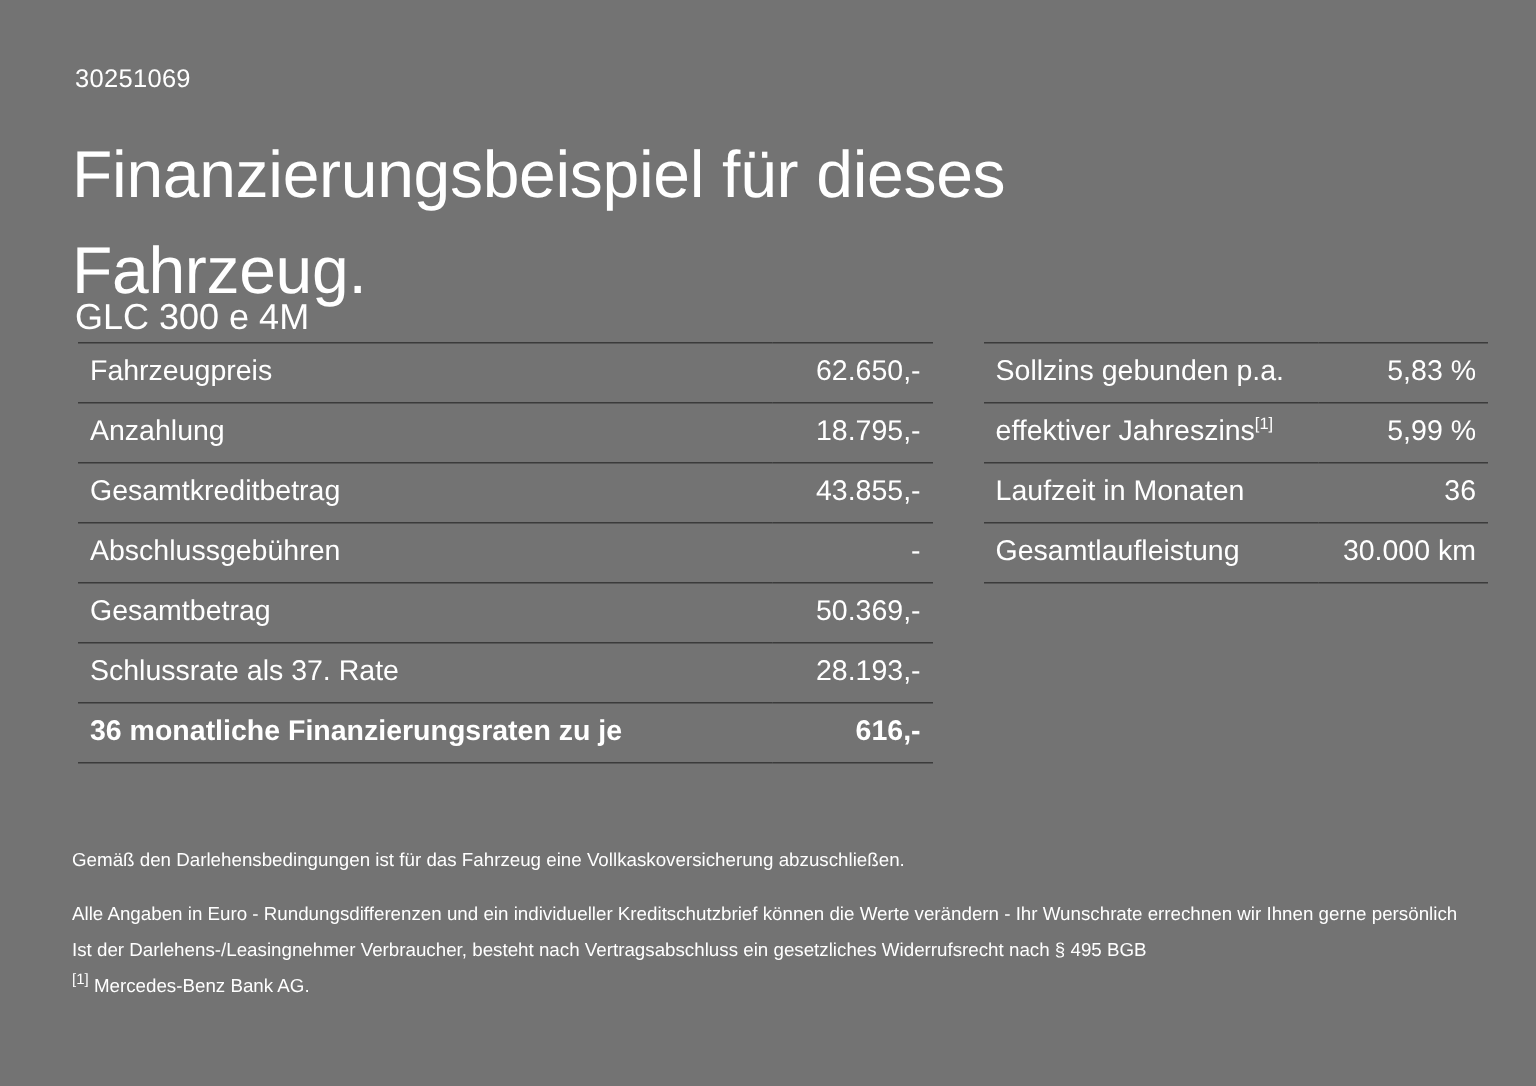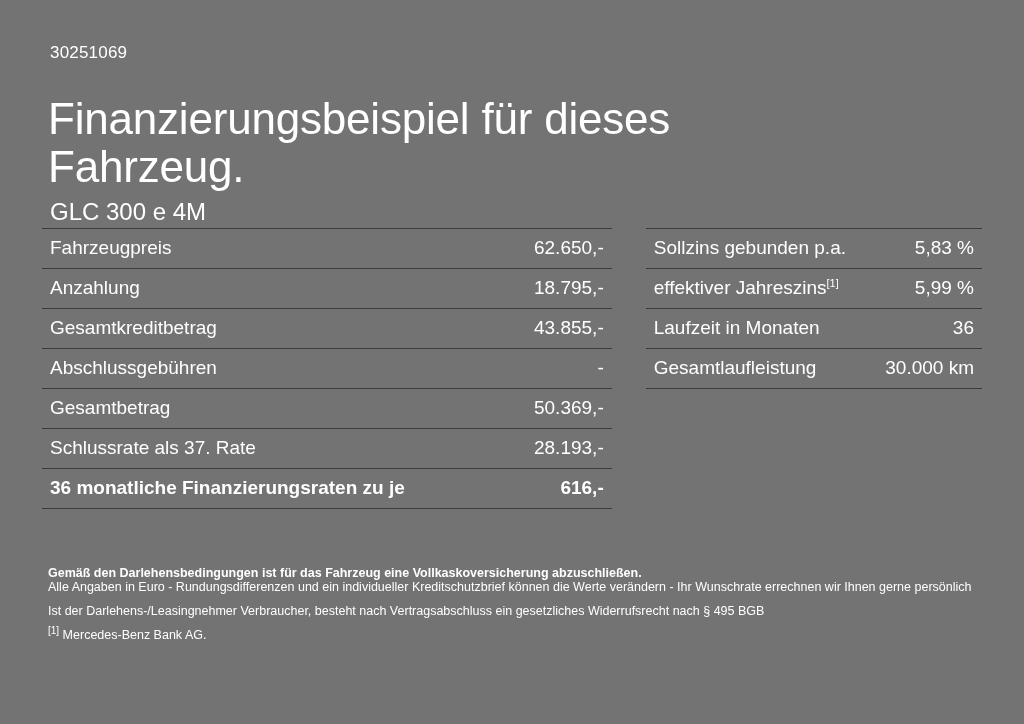--- a/index.html
+++ b/index.html
@@ -26,38 +26,38 @@
     position: absolute;
     left: 50px;
     top: 43px;
     font-size: 17px;
     letter-spacing: 0.2px;
     color: #ffffff;
   }
   .headline {
     position: absolute;
     left: 48px;
-    top: 66px;
+    top: 56px;
     width: 700px;
     font-size: 44px;
-    line-height: 48px;
+    line-height: 64px;
     font-weight: 400;
     letter-spacing: -0.2px;
     color: #ffffff;
   }
   .model {
     position: absolute;
     left: 50px;
     top: 198px;
     font-size: 24px;
     color: #ffffff;
   }
   .tables {
     position: absolute;
-    left: 42px;
+    left: 52px;
     top: 228px;
     width: 940px;
     display: flex;
     gap: 34px;
   }
   .col-left { width: 576px; }
   .col-right { width: 340px; }
 
   table.fin {
     width: 100%;
@@ -90,23 +90,23 @@
   }
 
   .notes {
     position: absolute;
     left: 48px;
     top: 566px;
     width: 930px;
   }
   .notes .n-bold {
     font-size: 12.5px;
-    font-weight: bold;
-    color: #ffffff;
-    margin-bottom: 0;
+    font-weight: normal;
+    color: #ffffff;
+    margin-bottom: 22px;
   }
   .notes .n-line {
     font-size: 12.5px;
     color: #ffffff;
     margin-bottom: 10px;
   }
   .notes .n-foot {
     font-size: 12.5px;
     color: #ffffff;
     margin-top: 8px;

